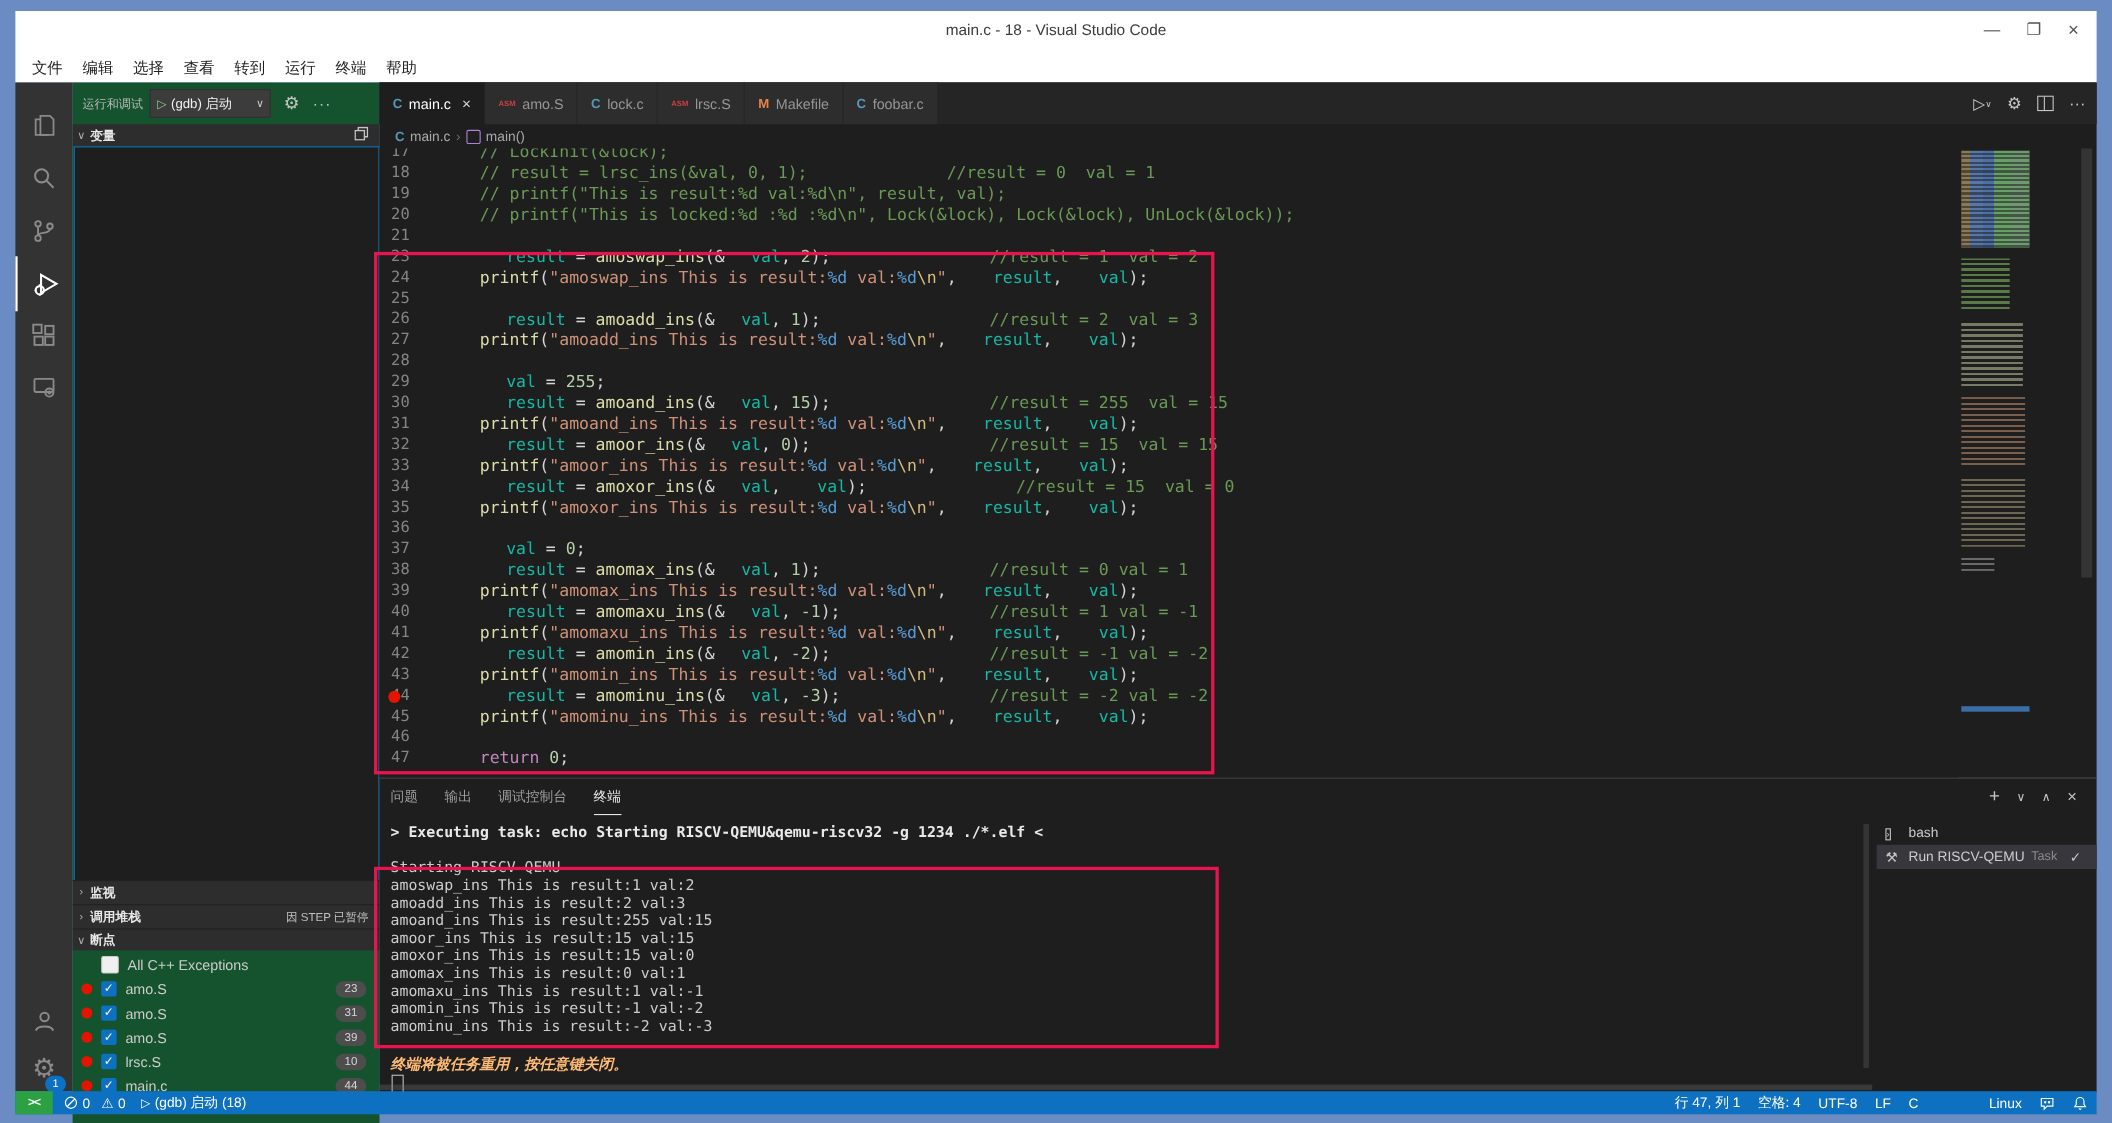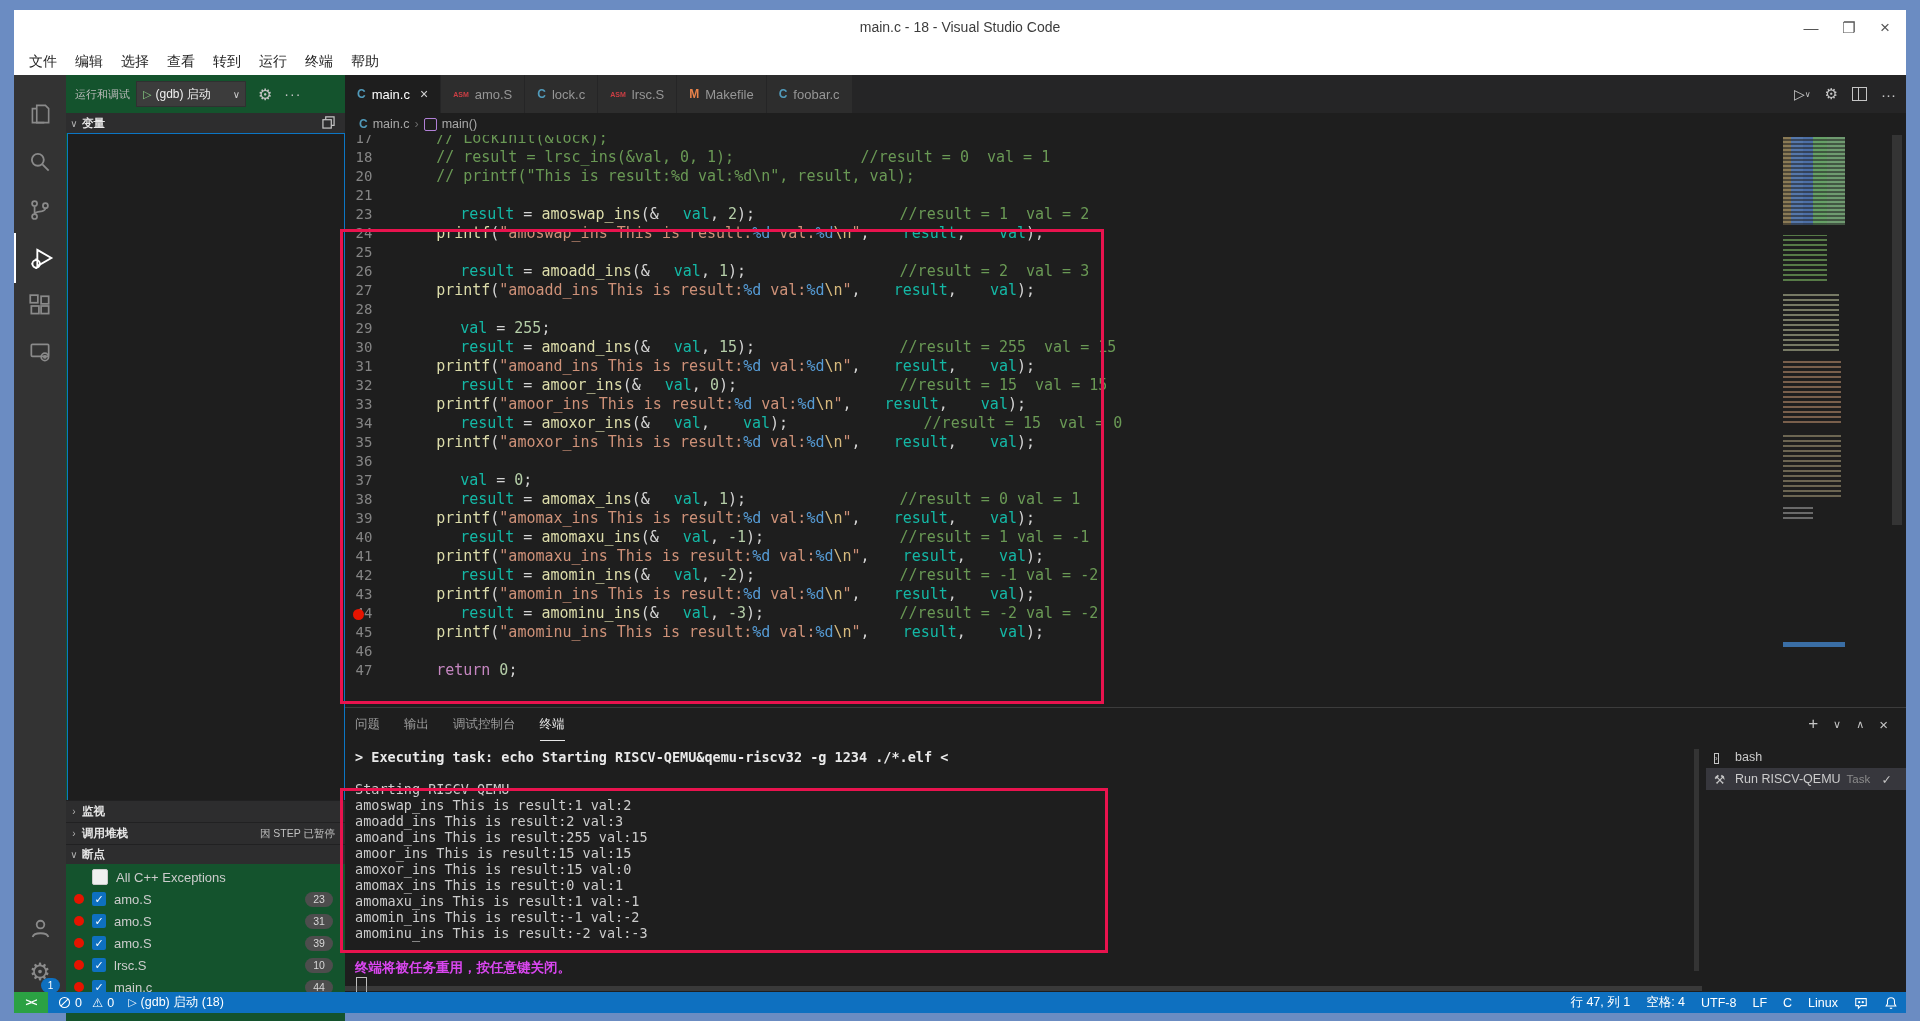--- a/index.html
+++ b/index.html
@@ -89,21 +89,21 @@
   .anno{border:3px solid #e9134e;z-index:60;pointer-events:none;}
   
   .panel{left:345px;top:707px;width:1561px;height:285px;background:#1e1e1e;border-top:1px solid #3c3c3c;}
   .panel-tabs{position:absolute;left:10px;top:0;height:32px;display:flex;align-items:center;gap:24px;font-size:12.5px;color:#9d9d9d;}
   .panel-tab{height:32px;line-height:32px;}
   .panel-tab.active{color:#e7e7e7;border-bottom:1px solid #e7e7e7;}
   .panel-actions{position:absolute;right:18px;top:0;height:32px;display:flex;align-items:center;gap:15px;color:#c5c5c5;font-size:14px;}
   .term{position:absolute;left:10px;top:41px;width:1350px;font-family:"DejaVu Sans Mono",monospace;font-size:13.5px;color:#cccccc;}
   .term-line{height:16px;line-height:16px;white-space:pre;}
   .term-line.boldw{font-weight:bold;color:#e9e9e9;}
-  .term-reuse{position:absolute;left:10px;top:251px;font-family:"DejaVu Sans Mono",monospace;font-size:13.5px;font-weight:bold;color:#d946ef;}
+  .term-reuse{position:absolute;left:10px;top:251px;font-family:"DejaVu Sans Mono",monospace;font-size:13.5px;font-weight:bold;color:#fdba74;font-style:italic;}
   .term-cursor{position:absolute;left:11px;top:269px;width:9px;height:16px;border:1px solid #bfbfbf;}
   .term-scroll-h{position:absolute;left:0;top:278px;width:1357px;height:5px;background:rgba(121,121,121,.3);}
   .term-scroll-v{position:absolute;left:1349px;top:41px;width:5px;height:222px;background:rgba(121,121,121,.25);}
   .term-list{position:absolute;left:1361px;top:38px;width:200px;}
   .term-row{height:22px;display:flex;align-items:center;font-size:12.5px;color:#cccccc;padding-left:8px;}
   .term-row.selected{background:#37373d;}
   .t-icon{width:14px;height:14px;flex:none;margin-right:7px;color:#c5c5c5;}
   .t-box{width:11px;height:11px;border:1px solid #c5c5c5;font-size:8px;line-height:10px;text-align:center;color:#c5c5c5;}
   .t-suffix{color:#8b8b8b;margin-left:6px;font-size:11.5px;}
   .t-check{margin-left:auto;margin-right:14px;color:#c5c5c5;}
@@ -308,21 +308,22 @@
       <span class="crumb-sep">›</span>
       <span class="sym-cube"></span>
       <span>main()</span>
     </div>
   </div>
 
   <div class="abs code-area">
     <div class="code-inner">
         <div class="code-line"><span class="ln">17</span><span class="tk-p">    </span><span class="tk-c">// LockInit(&amp;lock);</span></div>
         <div class="code-line"><span class="ln">18</span><span class="tk-p">    </span><span class="tk-c">// result = lrsc_ins(&amp;val, 0, 1);              //result = 0  val = 1</span></div>
-        <div class="code-line"><span class="ln">20</span><span class="tk-p">    </span><span class="tk-c">// printf("This is result:%d val:%d\n", result, val);</span></div>
+        <div class="code-line"><span class="ln">19</span><span class="tk-p">    </span><span class="tk-c">// printf("This is result:%d val:%d\n", result, val);</span></div>
+        <div class="code-line"><span class="ln">20</span><span class="tk-p">    </span><span class="tk-c">// printf("This is locked:%d :%d :%d\n", Lock(&amp;lock), Lock(&amp;lock), UnLock(&amp;lock));</span></div>
         <div class="code-line"><span class="ln">21</span></div>
         <div class="code-line"><span class="ln">23</span><span class="tk-p">    </span><span class="tk-v">result</span><span class="tk-p"> = </span><span class="tk-f">amoswap_ins</span><span class="tk-p">(&amp;</span><span class="tk-v">val</span><span class="tk-p">, </span><span class="tk-n">2</span><span class="tk-p">);</span><span class="tk-p">                </span><span class="tk-c">//result = 1  val = 2</span></div>
         <div class="code-line"><span class="ln">24</span><span class="tk-p">    </span><span class="tk-f">printf</span><span class="tk-p">(</span><span class="tk-s">"amoswap_ins This is result:</span><span class="tk-d">%d</span><span class="tk-s"> val:</span><span class="tk-d">%d</span><span class="tk-e">\n</span><span class="tk-s">"</span><span class="tk-p">, </span><span class="tk-v">result</span><span class="tk-p">, </span><span class="tk-v">val</span><span class="tk-p">);</span></div>
         <div class="code-line"><span class="ln">25</span></div>
         <div class="code-line"><span class="ln">26</span><span class="tk-p">    </span><span class="tk-v">result</span><span class="tk-p"> = </span><span class="tk-f">amoadd_ins</span><span class="tk-p">(&amp;</span><span class="tk-v">val</span><span class="tk-p">, </span><span class="tk-n">1</span><span class="tk-p">);</span><span class="tk-p">                 </span><span class="tk-c">//result = 2  val = 3</span></div>
         <div class="code-line"><span class="ln">27</span><span class="tk-p">    </span><span class="tk-f">printf</span><span class="tk-p">(</span><span class="tk-s">"amoadd_ins This is result:</span><span class="tk-d">%d</span><span class="tk-s"> val:</span><span class="tk-d">%d</span><span class="tk-e">\n</span><span class="tk-s">"</span><span class="tk-p">, </span><span class="tk-v">result</span><span class="tk-p">, </span><span class="tk-v">val</span><span class="tk-p">);</span></div>
         <div class="code-line"><span class="ln">28</span></div>
         <div class="code-line"><span class="ln">29</span><span class="tk-p">    </span><span class="tk-v">val</span><span class="tk-p"> = </span><span class="tk-n">255</span><span class="tk-p">;</span></div>
         <div class="code-line"><span class="ln">30</span><span class="tk-p">    </span><span class="tk-v">result</span><span class="tk-p"> = </span><span class="tk-f">amoand_ins</span><span class="tk-p">(&amp;</span><span class="tk-v">val</span><span class="tk-p">, </span><span class="tk-n">15</span><span class="tk-p">);</span><span class="tk-p">                </span><span class="tk-c">//result = 255  val = 15</span></div>
         <div class="code-line"><span class="ln">31</span><span class="tk-p">    </span><span class="tk-f">printf</span><span class="tk-p">(</span><span class="tk-s">"amoand_ins This is result:</span><span class="tk-d">%d</span><span class="tk-s"> val:</span><span class="tk-d">%d</span><span class="tk-e">\n</span><span class="tk-s">"</span><span class="tk-p">, </span><span class="tk-v">result</span><span class="tk-p">, </span><span class="tk-v">val</span><span class="tk-p">);</span></div>
@@ -435,17 +436,17 @@
           <svg width="14" height="14" viewBox="0 0 16 16" fill="none" stroke="#fff" stroke-width="1.2">
             <path d="M8 2a4 4 0 0 1 4 4v3l1.5 2.5h-11L4 9V6a4 4 0 0 1 4-4z"></path>
             <path d="M6.8 13.5a1.3 1.3 0 0 0 2.4 0"></path>
           </svg>
         </span>
     <span class="sb-item" style="order: 0;">行 47, 列 1</span>
         <span class="sb-item" style="order: 1;">空格: 4</span>
         <span class="sb-item" style="order: 2;">UTF-8</span>
         <span class="sb-item" style="order: 3;">LF</span>
         <span class="sb-item" style="order: 4;">C</span>
-        <span class="sb-item" style="order: 5;">Linux</span>
+        <span class="sb-item" style="order: 5; margin-left: 48px;">Linux</span>
       </div>
   </div>
 
 </div>
 
 </body></html>

